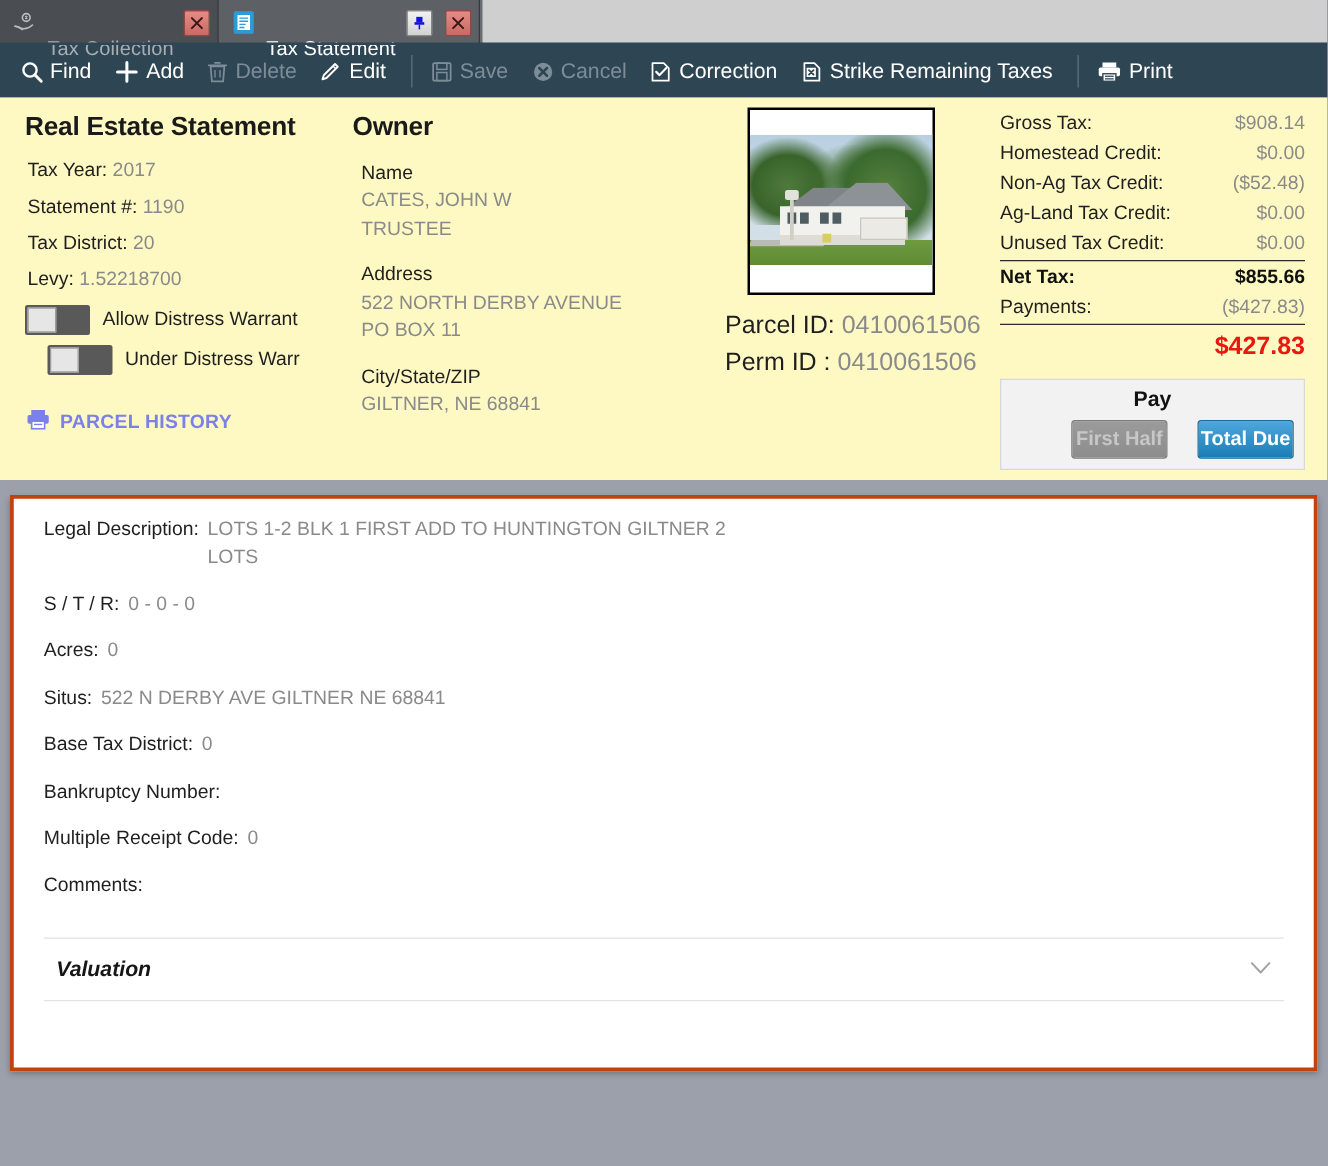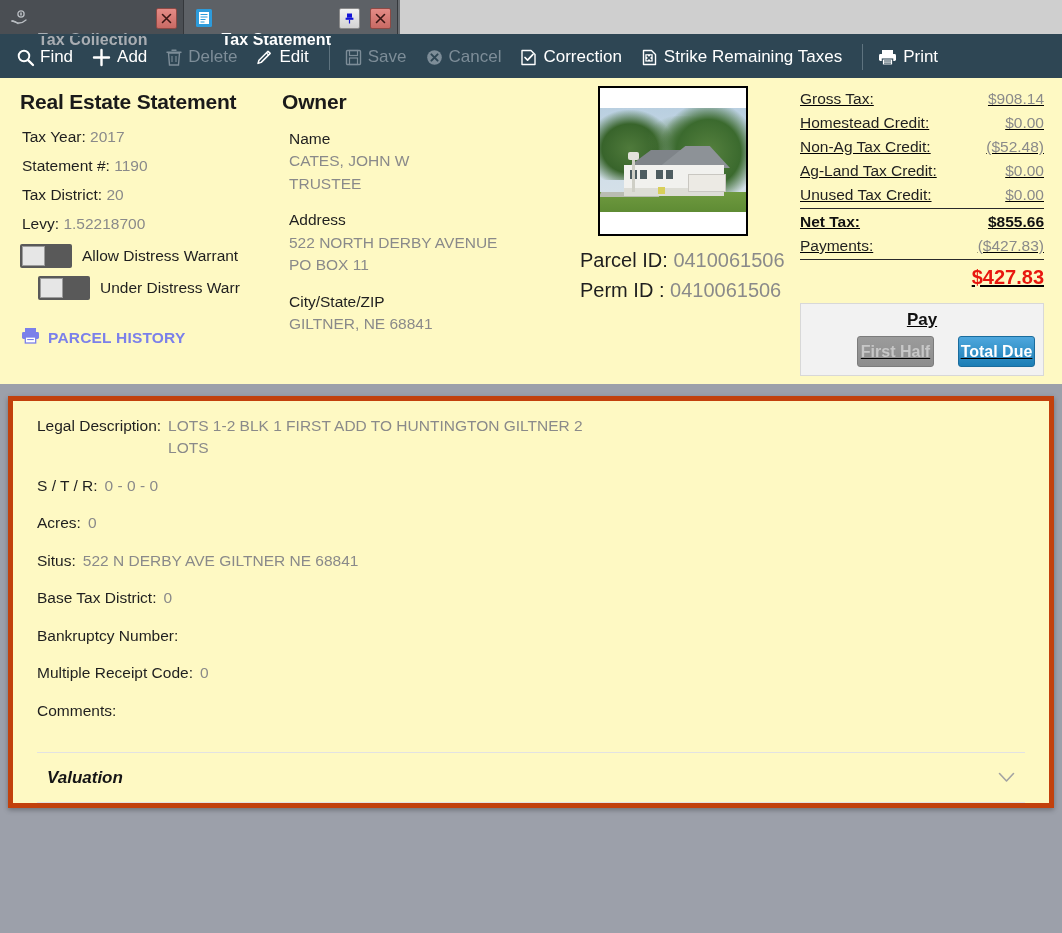--- a/index.html
+++ b/index.html
@@ -41,21 +41,21 @@
     position: relative;
   }
   .tab.inactive {
     background: #4a4e53;
   }
   .tab.active {
     background: #5d6166;
   }
   .tab-label {
     font-size: 16px;
-    font-weight: bold;
+    font-weight: normal;
     letter-spacing: .1px;
     white-space: nowrap;
     margin-top: 44px;
   }
   .tab.inactive .tab-label { color: #a9adb2; }
   .tab.active .tab-label { color: #ffffff; }
 
   .tab-icon { width: 20px; height: 20px; display:block; flex:none; }
 
   .btn-x {
@@ -116,21 +116,21 @@
   .top-panel {
     background: #fef9c3;
     height: 306px;
     position: relative;
     display: flex;
   }
 
   .col-statement { width: 272px; padding: 12px 0 0 20px; box-sizing: border-box; }
   .col-owner     { width: 280px; padding: 12px 0 0 5px; box-sizing: border-box; }
   .col-parcel    { width: 242px; padding: 8px 0 0 0; box-sizing: border-box; }
-  .col-tax       { width: 268px; padding: 10px 0 0 0; box-sizing: border-box; position: relative; text-decoration: underline; }
+  .col-tax       { width: 268px; padding: 10px 0 0 0; box-sizing: border-box; position: relative; }
 
   h2.section-title {
     margin: 0 0 14px 0;
     font-size: 21px;
     font-weight: bold;
     color: #1a1a1a;
     letter-spacing: -0.2px;
   }
   h2.owner-title { margin-left: 5px; }
 
@@ -288,26 +288,26 @@
   .pay-btn.primary {
     background: linear-gradient(#4ea7dd, #1b7db5);
     border: 1px solid #1a6c9d;
     color: #ffffff;
   }
 
   
   .gap { height: 12px; background: #9ca0aa; }
   .lower-card {
     margin: 0 8px;
-    background: #fef9c3;
-    border: 5px solid #c2410c;
+    background: #ffffff;
+    border: 3px solid #c2410c;
     box-shadow: 0 2px 5px rgba(0,0,0,.30);
     box-sizing: border-box;
     padding: 14px 24px 0 24px;
-    height: 412px;
+    height: 461px;
     position: relative;
     overflow: hidden;
   }
   .detail-row {
     display: flex;
     font-size: 15.5px;
     margin-bottom: 15px;
     line-height: 1.45;
   }
   .detail-row .lbl { color: #1f1f1f; white-space: nowrap; }

